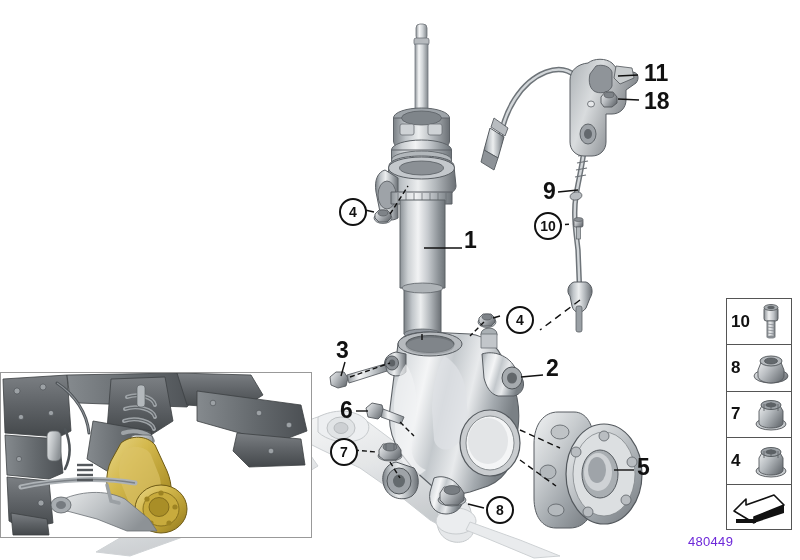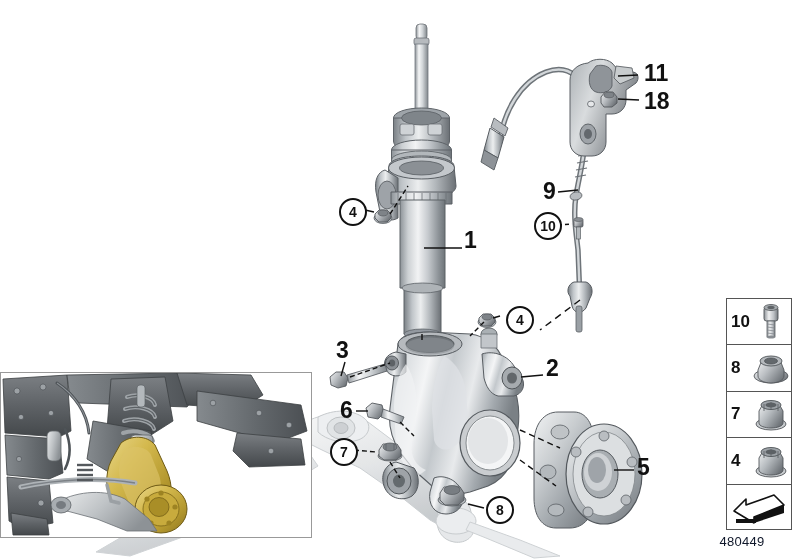--- a/index.html
+++ b/index.html
@@ -16,22 +16,22 @@
   svg{display:block;overflow:visible;}
 
   
   #legend{position:absolute;left:726px;top:298px;width:66px;height:232px;
           border:1.5px solid #555;box-sizing:border-box;background:#fff;}
   .lgrow{position:relative;height:46.4px;border-bottom:1.5px solid #555;box-sizing:border-box;
          display:flex;align-items:center;}
   .lgrow:last-child{border-bottom:none;}
   .lgnum{font-weight:bold;font-size:17px;margin-left:4px;width:20px;text-align:left;color:#111;}
   .lgart{flex:1;display:flex;align-items:center;justify-content:center;}
-  #partno{position:absolute;left:709px;top:534px;width:66px;text-align:center;
-          font-size:13px;color:#0f172a;letter-spacing:.3px;}
+  #partno{position:absolute;left:688px;top:534px;width:66px;
+          font-size:13px;color:#6d28d9;letter-spacing:.3px;}
 
   
   #inset{position:absolute;left:0px;top:372px;width:312px;height:166px;
          border:1px solid #999;box-sizing:border-box;background:#fefefe;overflow:hidden;}
 </style>
 </head>
 <body>
 
 <div id="stage">
 

